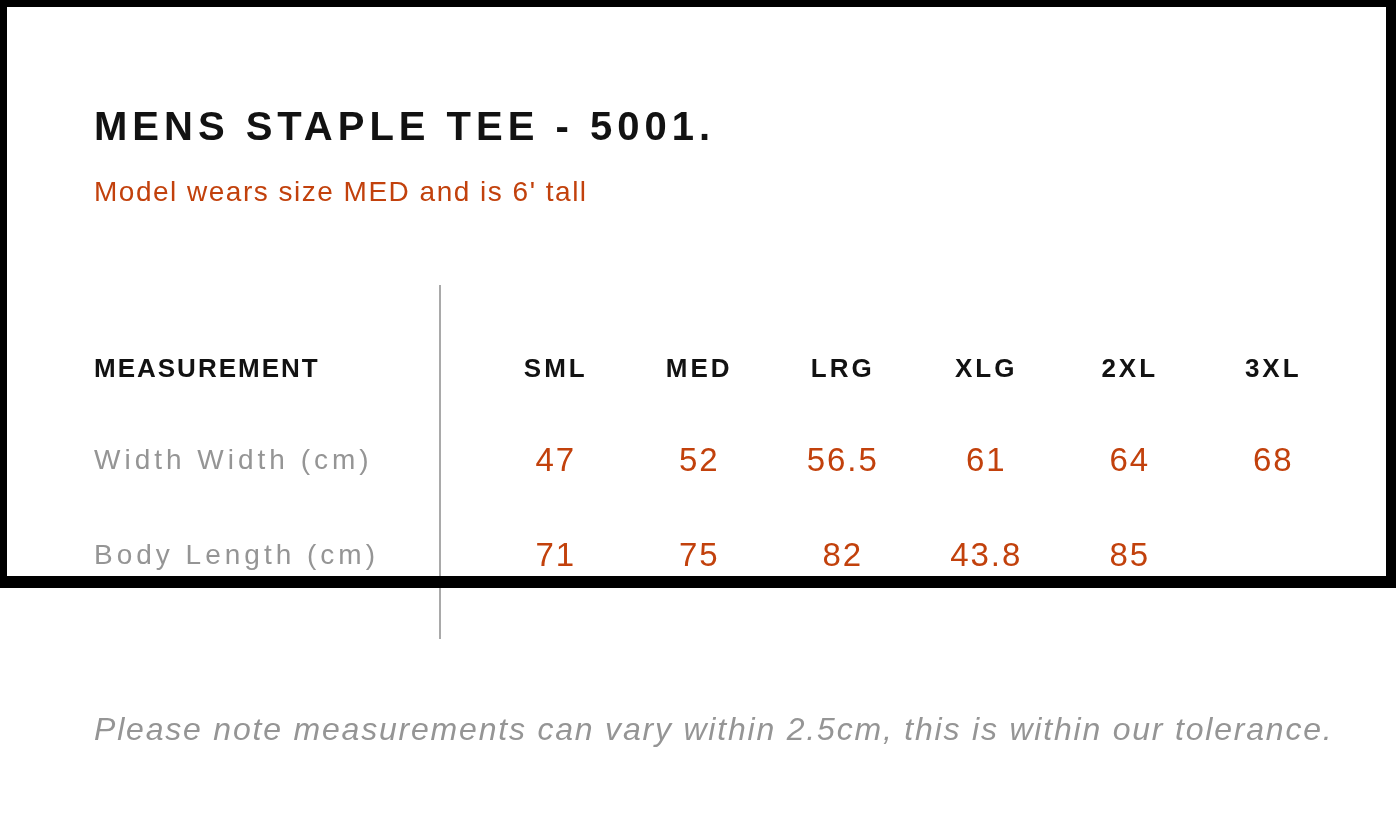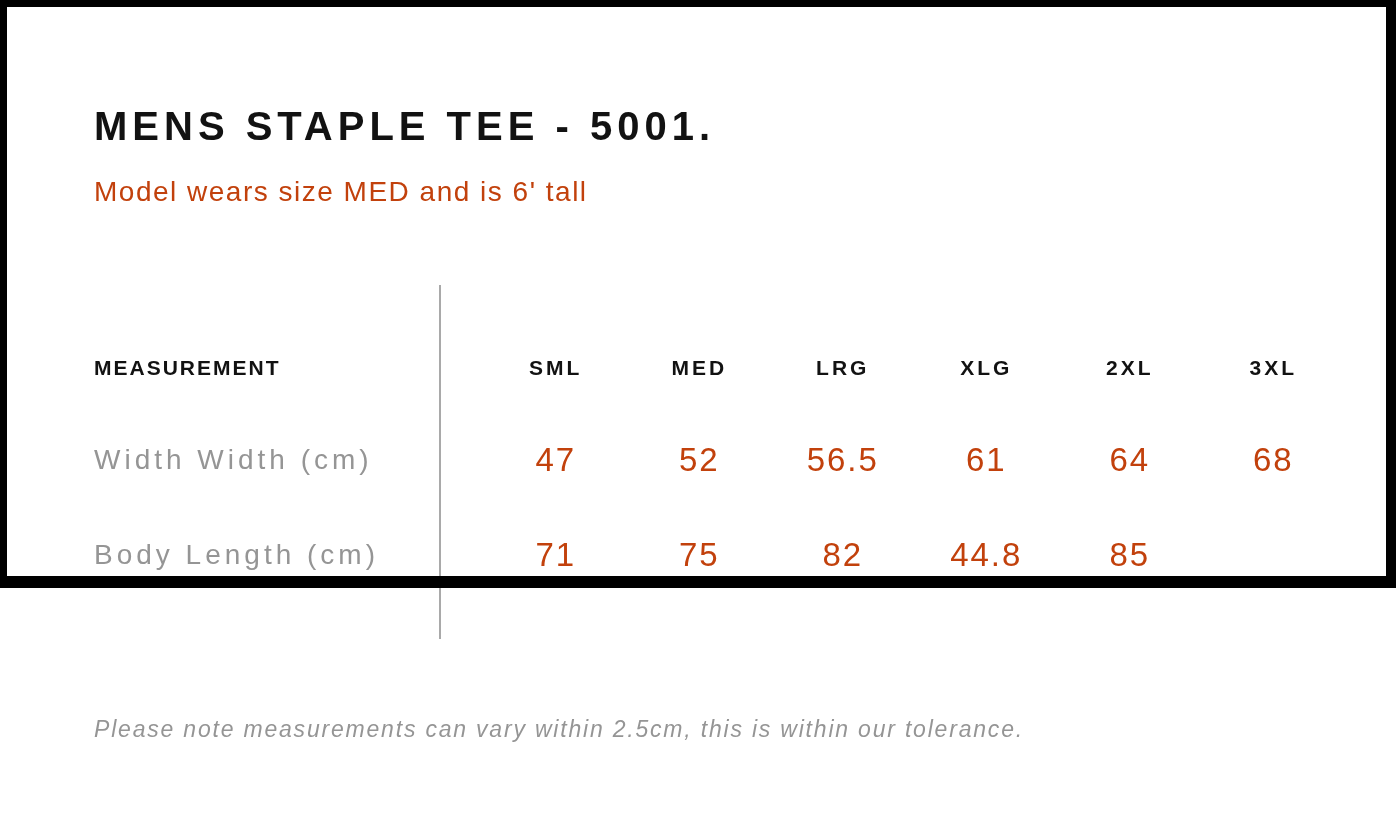--- a/index.html
+++ b/index.html
@@ -63,40 +63,40 @@
     flex: 0 0 390px;
     text-align: left;
   }
   .cell.size {
     flex: 0 0 143.5px;
     text-align: center;
   }
   .head-cell {
     font-weight: 700;
     color: #121212;
-    font-size: 21px;
+    font-size: 26px;
     letter-spacing: 2px;
   }
   .cell.size.head-cell { letter-spacing: 3px; }
   .row-label {
     font-size: 28px;
     letter-spacing: 4px;
     color: #959595;
     font-weight: 400;
   }
   .val {
     font-size: 33px;
     letter-spacing: 2px;
     color: #c2410c;
     font-weight: 400;
   }
   .tolerance {
     position: absolute;
     left: 94px; top: 715px;
-    font-size: 23px; line-height: 28px;
+    font-size: 32px; line-height: 28px;
     font-style: italic;
     letter-spacing: 1.8px;
     color: #959595;
     white-space: nowrap;
   }
 </style>
 </head>
 <body>
 
 <div class="sheet">
@@ -127,19 +127,19 @@
     <div class="cell size val">61</div>
     <div class="cell size val">64</div>
     <div class="cell size val">68</div>
   </div>
 
   <div class="trow r-2">
     <div class="cell label row-label">Body Length (cm)</div>
     <div class="cell size val">71</div>
     <div class="cell size val">75</div>
     <div class="cell size val">82</div>
-    <div class="cell size val">44.8</div>
+    <div class="cell size val">43.8</div>
     <div class="cell size val">85</div>
   </div>
 
   <p class="tolerance">Please note measurements can vary within 2.5cm, this is within our tolerance.</p>
 
 </div>
 
 </body></html>

